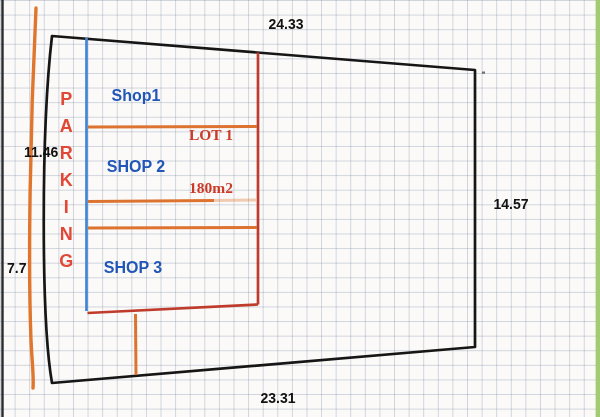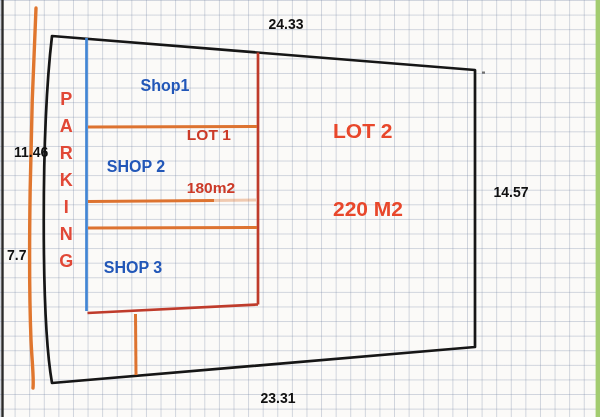--- a/index.html
+++ b/index.html
@@ -38,45 +38,46 @@
   .shop {
     font-size: 16px;
     color: #2257b8;
     transform: translate(-50%, -50%);
   }
   .center {
     transform: translateX(-50%);
   }
   .centerboth {
     transform: translate(-50%, -50%);
-    text-align: left;
+    text-align: center;
+    font-family: Liberation Serif, serif;
   }
   .lot1 {
     font-size: 15.5px;
     color: #cc3a28;
   }
   .lot2 {
     font-size: 21px;
     color: #e8472b;
     line-height: 1.25;
   }
   .parking {
     font-size: 18px;
     color: #e14836;
     writing-mode: vertical-lr;
     text-orientation: upright;
     letter-spacing: 7px;
     transform: translateX(-50%);
   }
   .dim-top    { left: 286px; top: 16px; }
-  .dim-left-upper { left: 2px;  top: 144px; padding-left: 12px; }
-  .dim-left-lower { left: 7px;  top: 247px; }
-  .dim-right  { left: 511px; top: 184px; }
+  .dim-left-upper { left: 12px;  top: 144px; padding-left: 12px; }
+  .dim-left-lower { left: 7px;  top: 260px; }
+  .dim-right  { left: 511px; top: 196px; }
   .dim-bottom { left: 278px; top: 390px; }
-  .shop1 { left: 136px; top: 86px; margin-left: 29px; }
+  .shop1 { left: 136px; top: 96px; }
   .shop2 { left: 136px; top: 167px; }
   .shop3 { left: 133px; top: 268px; text-align: center; }
   .lot1  { left: 211px; top: 161px; }
   .lot2  { left: 368px; top: 170px; }
   .parking { left: 66px; top: 89px; }
 </style>
 </head>
 <body>
 
 <div class="canvas">
@@ -114,18 +115,14 @@
   <div class="lbl parking">PARKING</div>
   <div class="lbl shop shop1">Shop1</div>
   <div class="lbl shop shop2">SHOP 2</div>
   <div class="lbl shop shop3">SHOP 3</div>
 
   <div class="lbl lot1 centerboth">
     <div>LOT 1</div>
     <div>180m2</div>
   </div>
 
-  <div class="lbl lot2 centerboth">
-    <div>LOT 2</div>
-    <div>220 M2</div>
-  </div>
 
 </div>
 
 </body></html>

